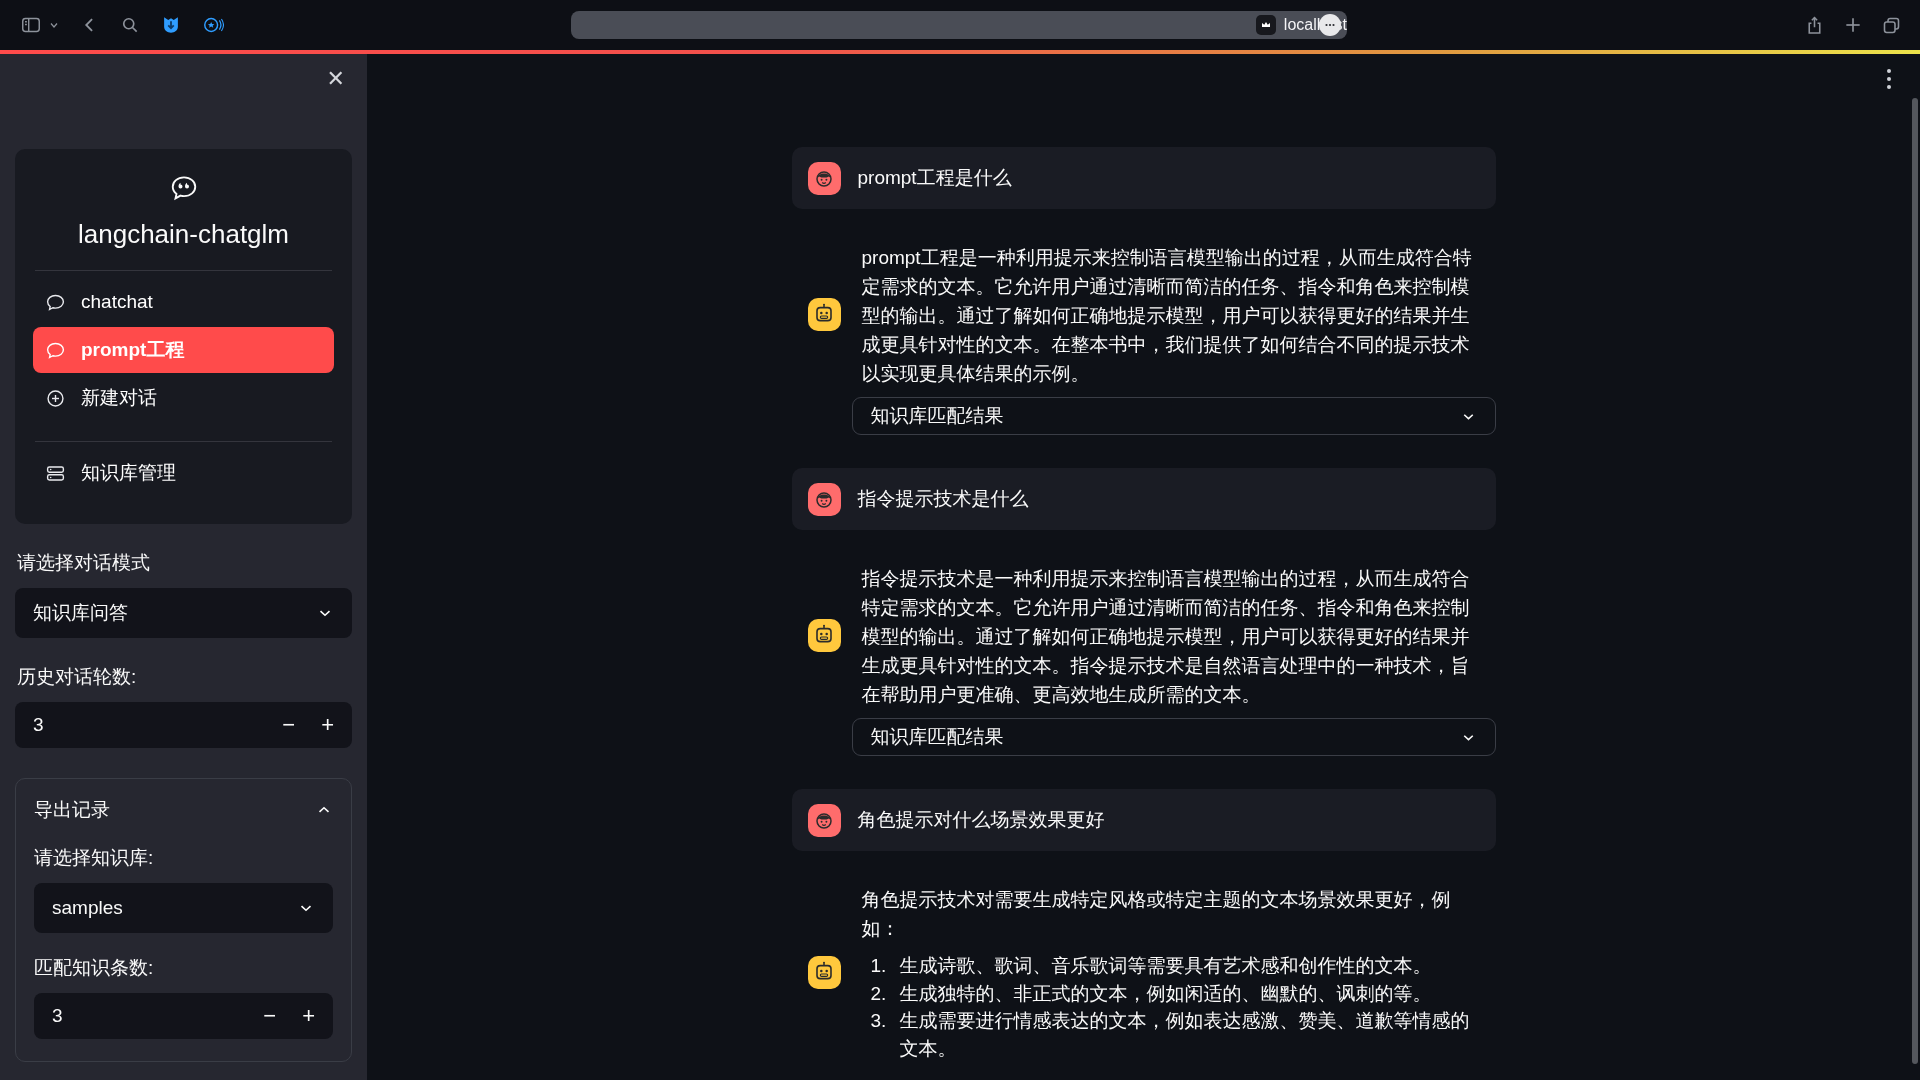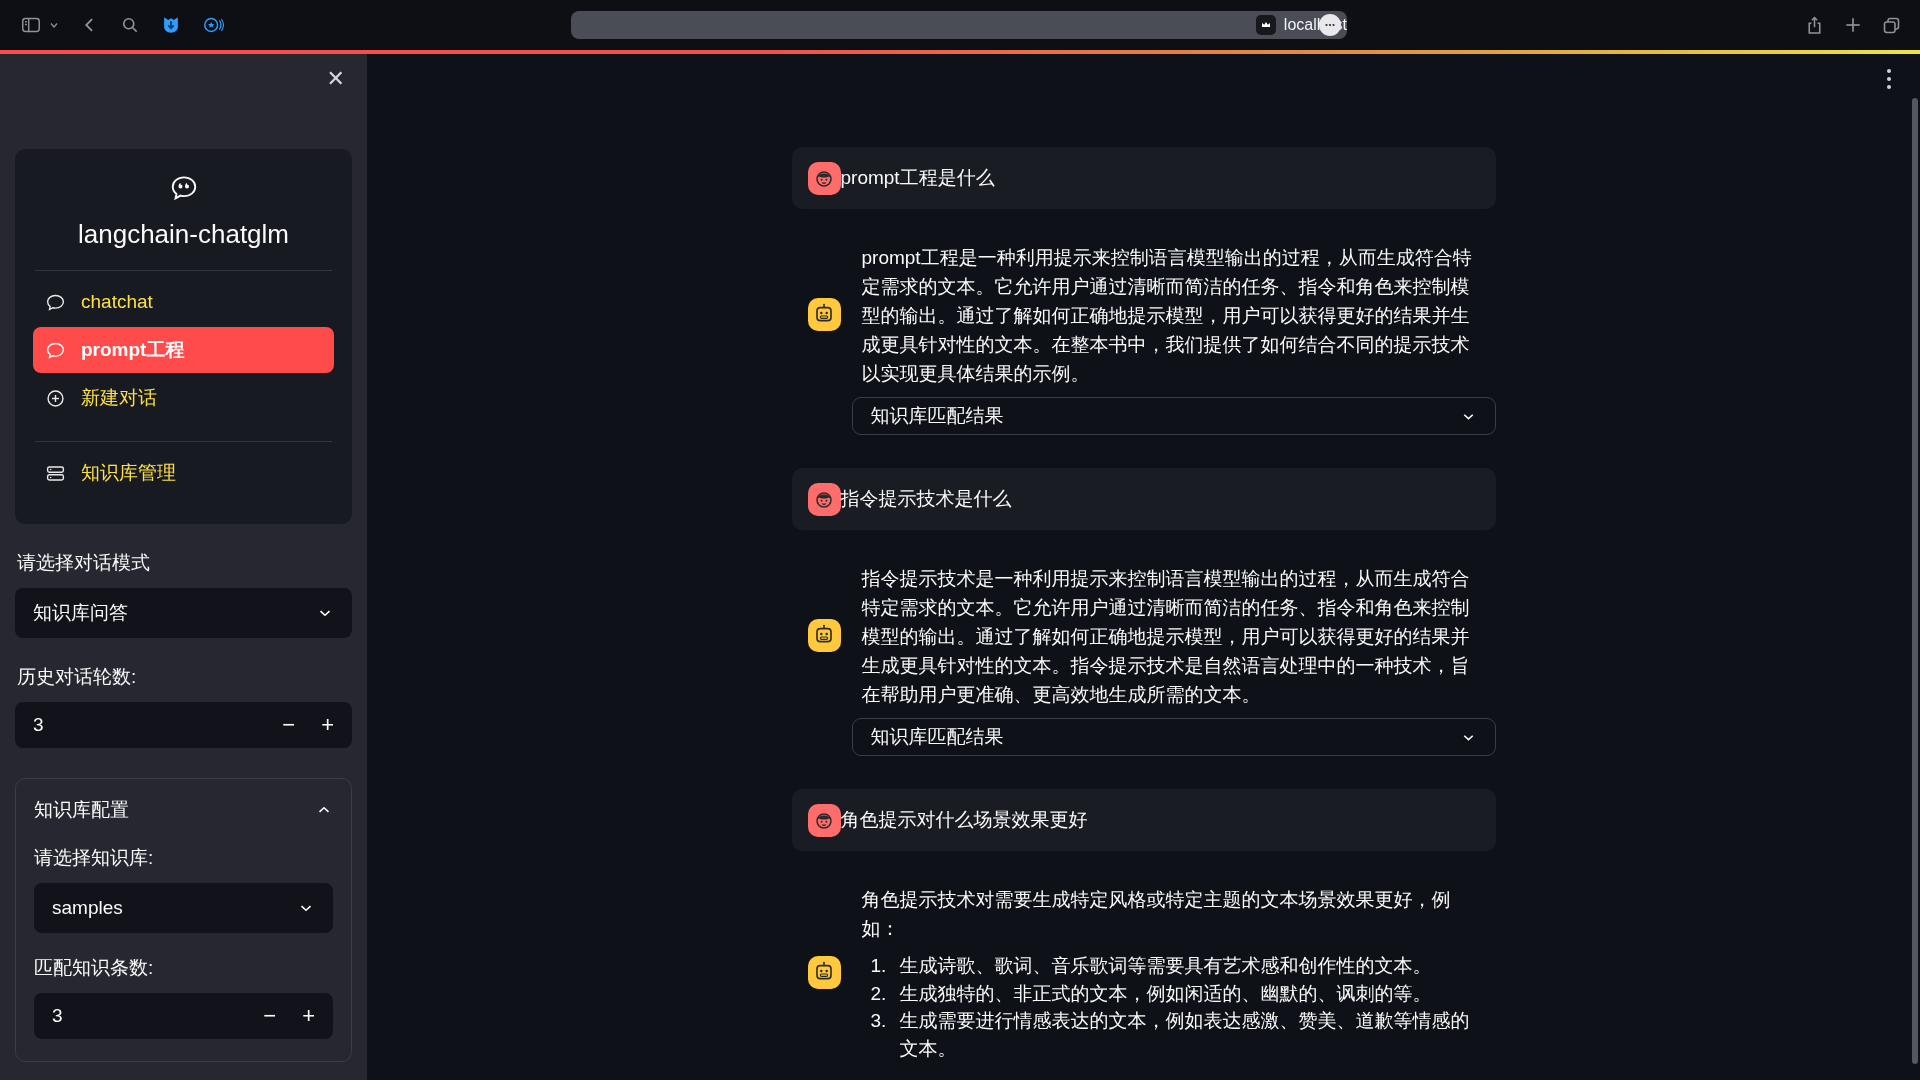--- a/index.html
+++ b/index.html
@@ -24,21 +24,21 @@
 
   
   .app{display:flex;height:1026px;}
 
   
   .sidebar{width:367px;flex-shrink:0;background:#262730;position:relative;padding:0 15px;}
   .close-x{position:absolute;top:14px;right:22px;color:#d5d7dc;font-size:22px;line-height:22px;}
   .card{margin-top:95px;background:#181a21;border-radius:10px;padding:24px 18px 26px;}
   .card-title{display:flex;gap:16px;align-items:center;color:#fafafa;font-size:26px;padding:0 8px;flex-direction:column;}
   .divider{border:none;border-top:1px solid #34353d;margin:20px 2px 8px;}
-  .s-item{display:flex;gap:15px;align-items:center;height:46px;padding:0 12px;color:#fde047;
+  .s-item{display:flex;gap:15px;align-items:center;height:46px;padding:0 12px;color:#ffffff;
     font-size:19px;border-radius:8px;margin:2px 0;}
   .s-item.active{background:#ff4b4b;color:#ffffff;font-weight:700;}
   .side-label{color:#fafafa;font-size:19px;margin:26px 2px 12px;}
   .sel{height:50px;background:#12131a;border-radius:8px;display:flex;align-items:center;
     justify-content:space-between;padding:0 18px;color:#fafafa;font-size:19px;}
   .numinput{height:46px;background:#12131a;border-radius:8px;display:flex;align-items:center;
     padding:0 18px;color:#fafafa;font-size:19px;}
   .numinput .val{flex:1;}
   .stepper{display:flex;gap:26px;color:#fafafa;font-size:22px;}
   .stepper span{line-height:22px;}
@@ -51,21 +51,21 @@
 
   
   .main{flex:1;position:relative;background:#0e1117;}
   .menu-dots{position:absolute;top:12px;right:22px;}
   .scroll-thumb{position:absolute;top:44px;bottom:16px;right:2px;width:6px;background:#54575d;border-radius:3px;}
   .chat{width:704px;margin:0 auto;padding-top:93px;}
   .avatar{width:33px;height:33px;border-radius:10px;display:flex;align-items:center;justify-content:center;flex-shrink:0;}
   .avatar.user{background:#ff6c6c;}
   .avatar.bot{background:#ffc83d;}
   .msg-user{background:#1a1c24;border-radius:10px;padding:0 16px;height:62px;display:flex;
-    align-items:center;margin-bottom:31px;}
+    align-items:center;gap:17px;margin-bottom:31px;}
   .msg-user .utext{color:#fafafa;font-size:19px;}
   .msg-bot{display:flex;gap:21px;padding:0 16px;align-items:center;}
   .msg-bot .btext{color:#fafafa;font-size:19px;line-height:29px;width:638px;margin-top:3px;}
   .btext ol{margin:9px 0 0;padding-left:30px;}
   .btext li{line-height:27.5px;padding-left:8px;}
   .expander{margin:9px 0 33px 60px;height:38px;border:1px solid #3a3d46;border-radius:9px;
     display:flex;align-items:center;justify-content:space-between;padding:0 18px;color:#fafafa;font-size:19px;}
   svg{display:block;}
 </style>
 </head>
@@ -234,21 +234,21 @@
       <div class="numinput">
         <span class="val">3</span>
         <span class="stepper">
           <span>−</span>
           <span>+</span>
         </span>
       </div>
 
       <div class="expander-card">
         <div class="exp-header">
-          <span>知识库配置</span>
+          <span>导出记录</span>
           <span>
             <svg width="18" height="18" viewBox="0 0 24 24" fill="none" stroke="#fafafa" stroke-width="2.2">
               <polyline points="6 14.5 12 9 18 14.5"></polyline>
             </svg>
           </span>
         </div>
         <div class="exp-label">请选择知识库:</div>
         <div class="sel">
           <span>samples</span>
           <span>

